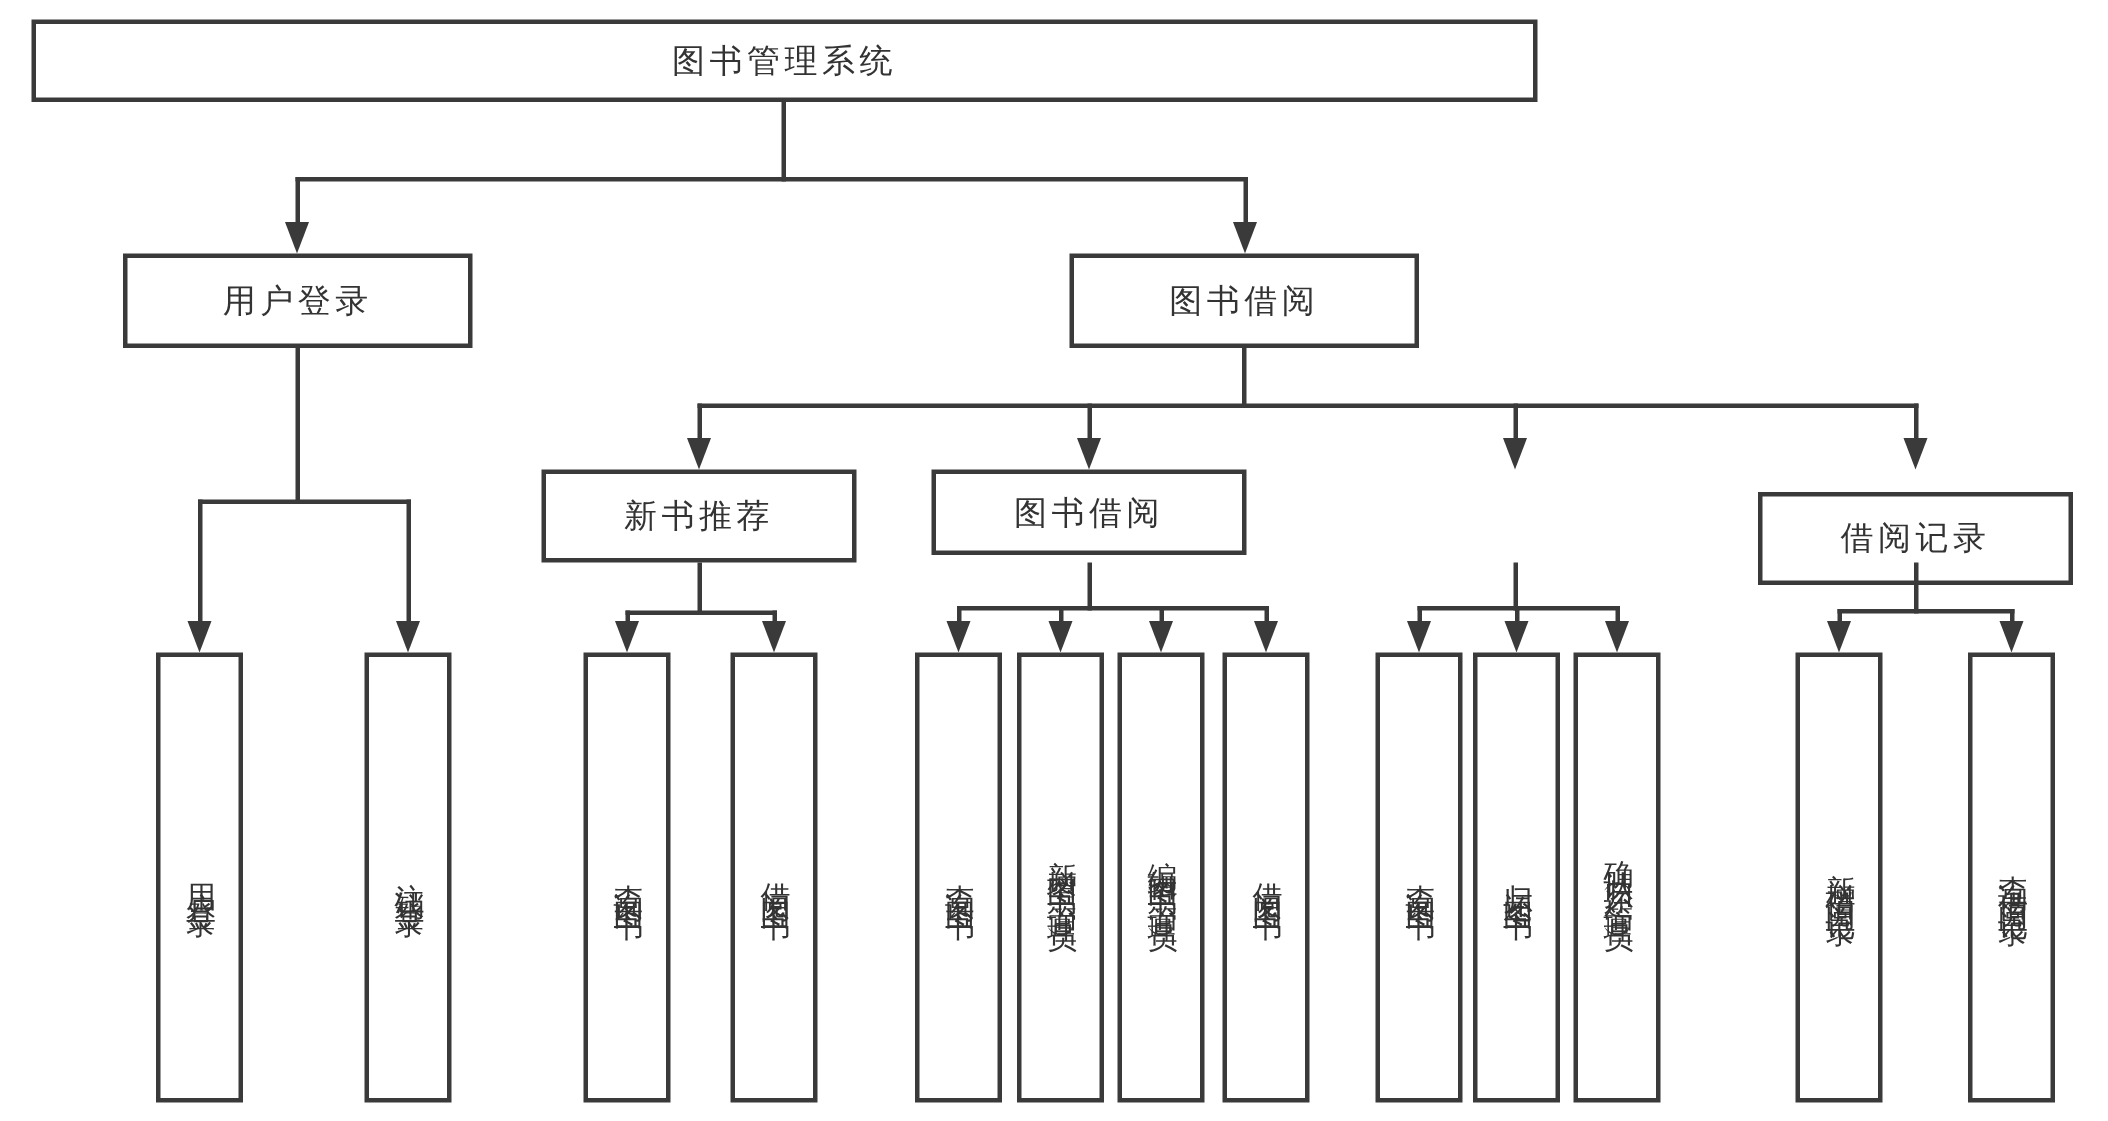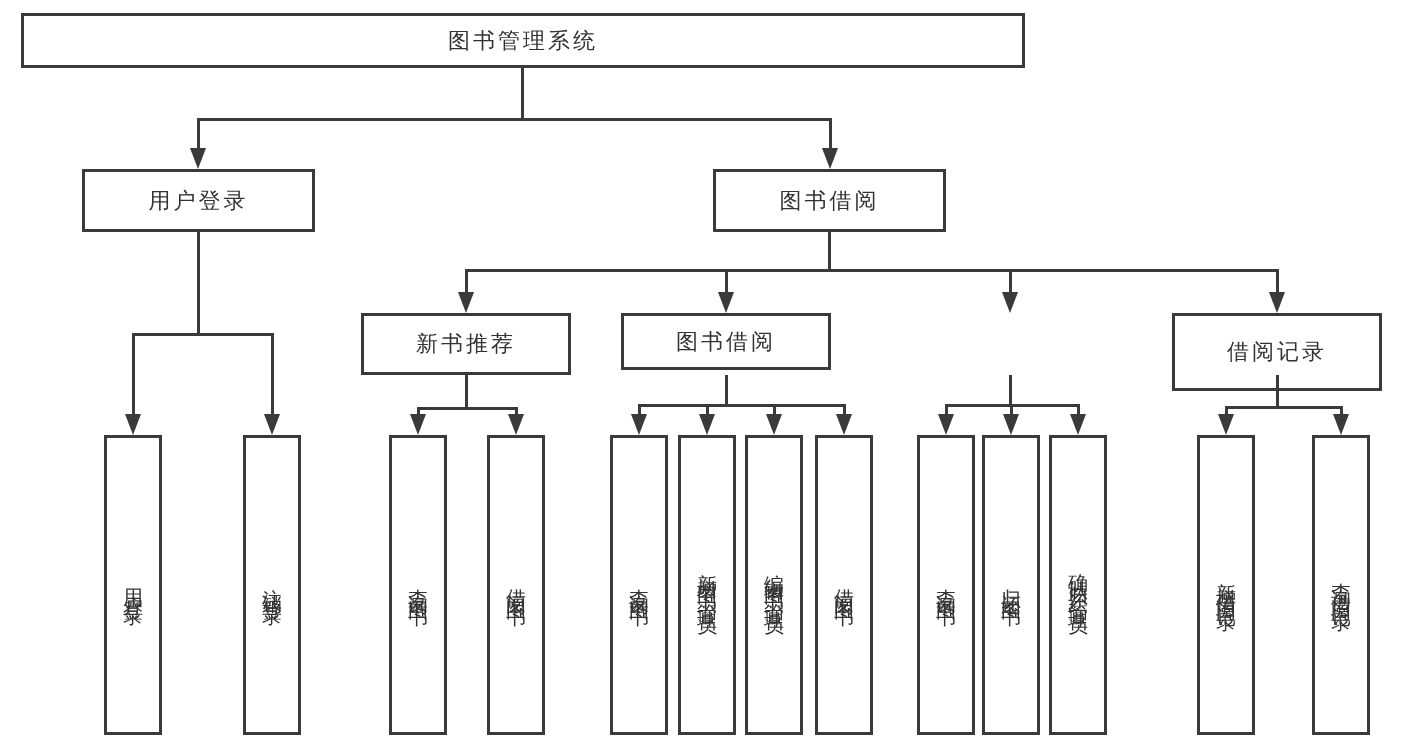--- a/index.html
+++ b/index.html
@@ -72,21 +72,21 @@
   <div class="arrow" style="left:718px;top:292px"></div>
   <div class="arrow" style="left:1002px;top:292px"></div>
   <div class="arrow" style="left:1269px;top:292px"></div>
 
   <div class="node" style="left:361px;top:313px;width:210px;height:62px">
     <span>新书推荐</span>
   </div>
   <div class="node" style="left:621px;top:313px;width:210px;height:57px">
     <span>图书借阅</span>
   </div>
-  <div class="node" style="left:1172px;top:313px;width:210px;height:78px">
+  <div class="node" style="left:1172px;top:328px;width:210px;height:62px">
     <span>借阅记录</span>
   </div>
 
   <div class="vline" style="left:465px;top:375px;height:35px"></div>
   <div class="hline" style="left:417px;top:407px;width:101px"></div>
   <div class="vline" style="left:417px;top:407px;height:10px"></div>
   <div class="vline" style="left:515px;top:407px;height:10px"></div>
   <div class="arrow" style="left:410px;top:414px"></div>
   <div class="arrow" style="left:508px;top:414px"></div>
 

